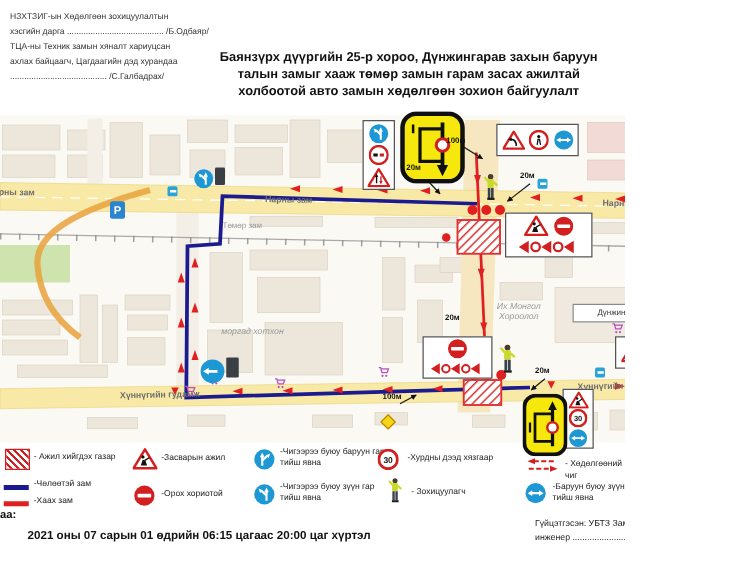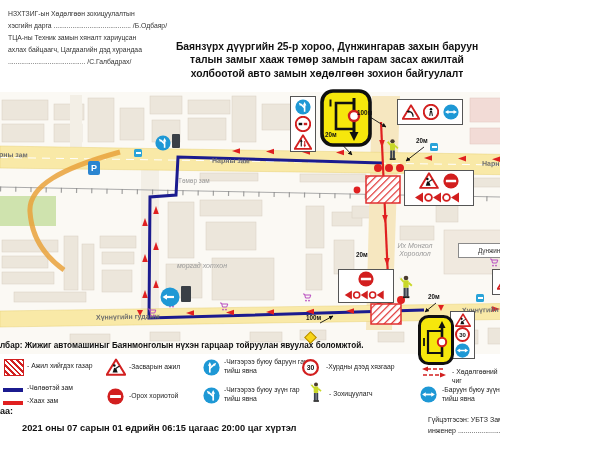--- a/index.html
+++ b/index.html
@@ -441,21 +441,20 @@
   </svg>
 
   <div class="abs dist" style="left:357px;top:109px;">100м</div>
   <div class="abs dist" style="left:325px;top:131px;">20м</div>
   <div class="abs dist" style="left:416px;top:137px;">20м</div>
   <div class="abs dist" style="left:356px;top:251px;">20м</div>
   <div class="abs dist" style="left:428px;top:293px;">20м</div>
   <div class="abs dist" style="left:514px;top:291px;">20м</div>
   <div class="abs dist" style="left:306px;top:314px;">100м</div>
 
-  <div class="abs note" style="left:0px;top:341px;">лбар: Жижиг автомашиныг Баянмонголын нүхэн гарцаар тойруулан явуулах боломжтой.</div>
 
   <div>
     <div class="abs hatchsw" style="left:4px;top:359px;width:18px;height:15px;"></div>
     <div class="abs leg-lbl" style="left:27px;top:362px;">- Ажил хийгдэх газар</div>
 
     <div class="abs" style="left:3px;top:388px;width:20px;height:3.5px;background:#1b1b8f;"></div>
     <div class="abs leg-lbl" style="left:27px;top:384px;">-Чөлөөтэй зам</div>
 
     <div class="abs" style="left:3px;top:401px;width:20px;height:3.5px;background:#e02020;"></div>
     <div class="abs leg-lbl" style="left:27px;top:397px;">-Хаах зам</div>

